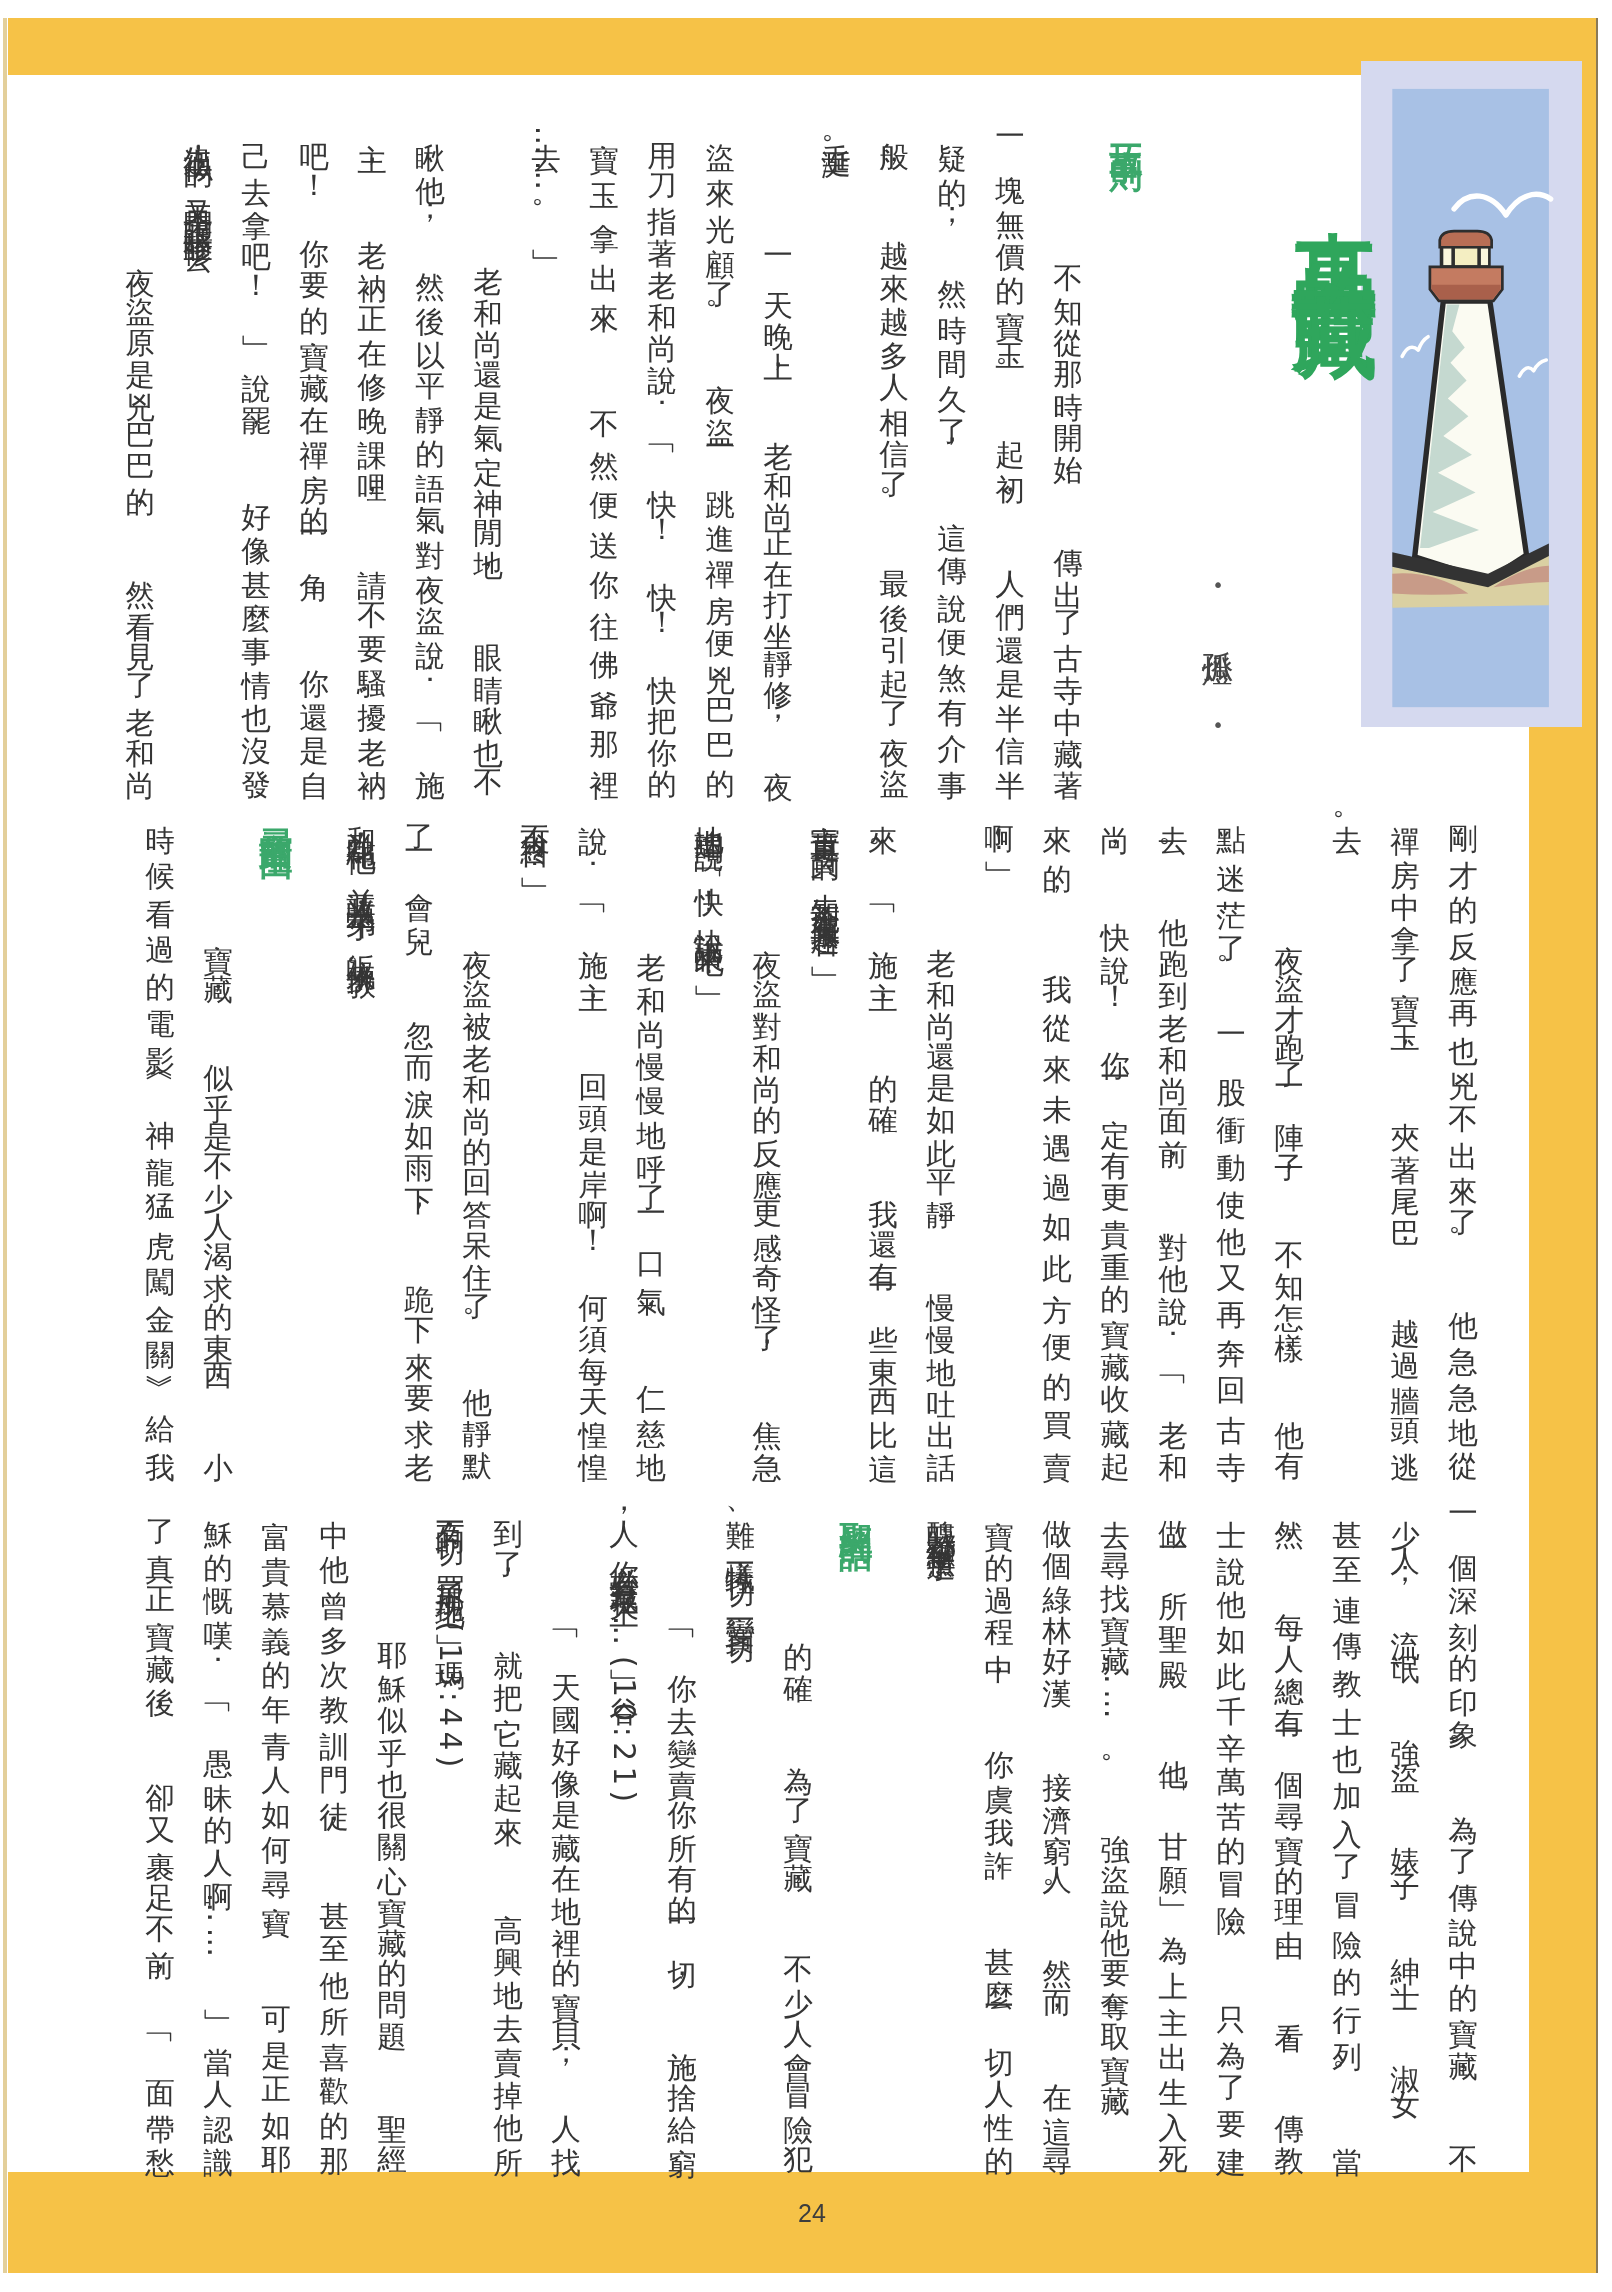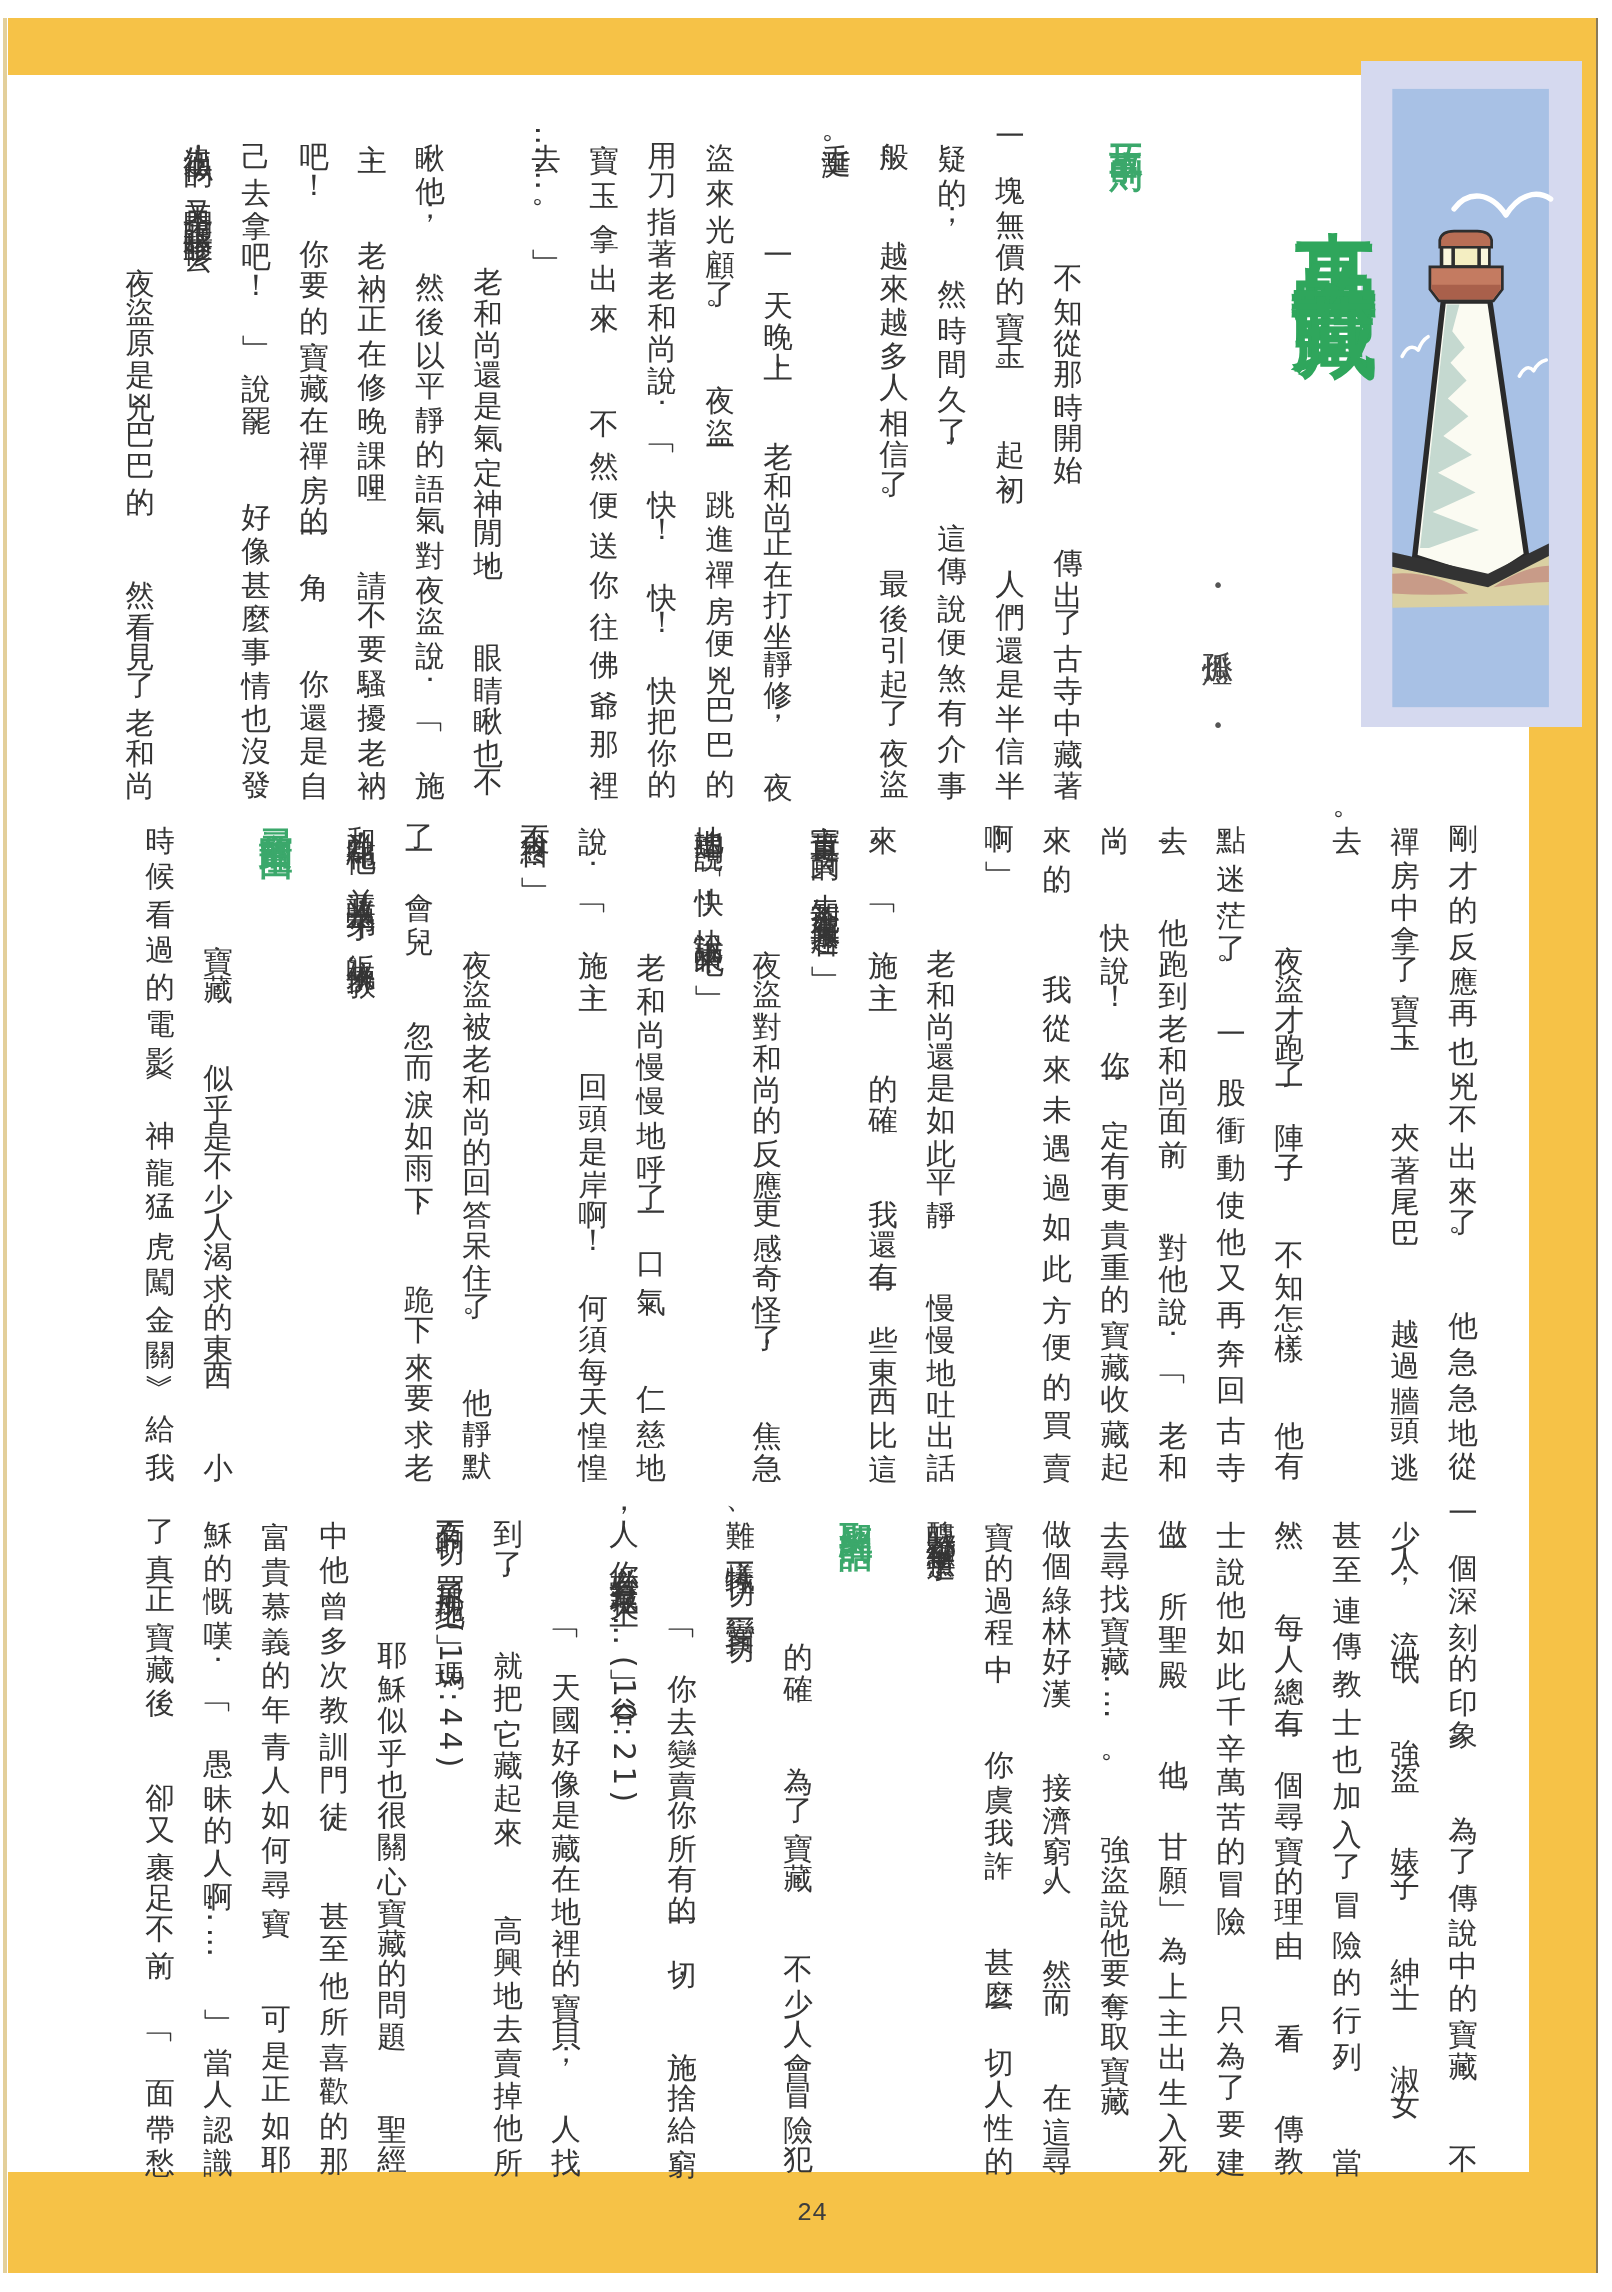--- a/index.html
+++ b/index.html
@@ -42,21 +42,21 @@
   .col {
     flex: none; width: 58px; height: 632px;
     writing-mode: vertical-rl; font-size: 29.6px; line-height: 58px; letter-spacing: 5.4px;
     color: #353535; text-align: start;
   }
   .col.full { text-align: justify; text-align-last: justify; text-justify: inter-character; }
   .col.heading { font-size: 33px; letter-spacing: 4.5px; font-weight: bold; color: #3ba86b; margin-right: 27px; }
 
   .page-number {
     position: absolute; left: 785px; top: 2199px; width: 54px; text-align: center;
-    font-family: Liberation Mono, monospace; font-size: 25px; color: #3d3d3d;
+    font-family: Liberation Sans, sans-serif; font-size: 25px; color: #3d3d3d;
   }
 </style>
 </head>
 <body>
 
 <div class="edge-left"></div>
 <div class="yellow-top"></div>
 <div class="yellow-right"></div>
 <div class="yellow-bottom"></div>
 <div class="edge-right"></div>

